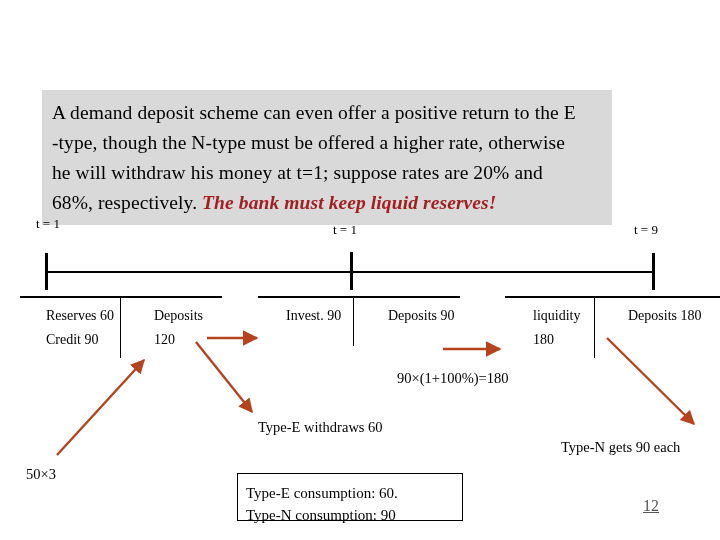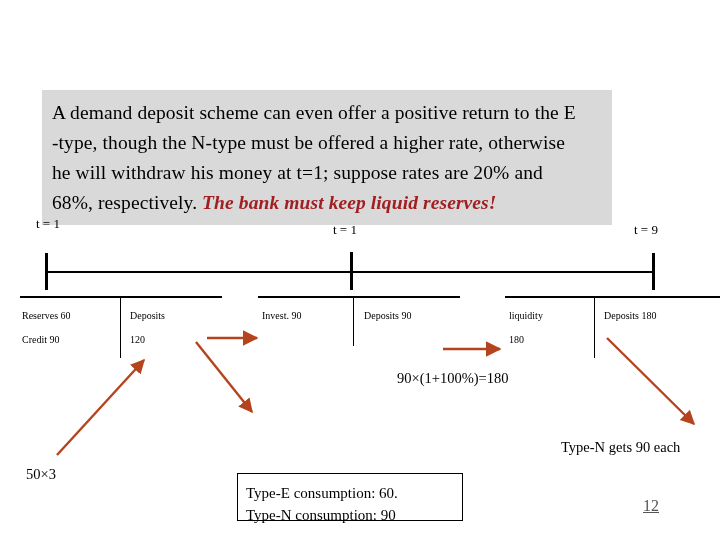--- a/index.html
+++ b/index.html
@@ -74,23 +74,24 @@
     border-top: 2px solid #000;
   }
   .tacct-div {
     position: absolute;
     top: 2px;
     width: 0;
     border-left: 1.6px solid #000;
   }
   .cell {
     position: absolute;
-    font-size: 10px;
+    font-size: 14px;
     line-height: 20px;
     white-space: nowrap;
+    margin-left: 24px;
   }
 
   
   .note {
     position: absolute;
     font-size: 14.5px;
     line-height: 20px;
     white-space: nowrap;
   }
 
@@ -170,20 +171,21 @@
   <div class="tacct" style="left:505px; top:296px; width:215px; height:62px;">
     <div class="tacct-top" style="width:215px;"></div>
     <div class="tacct-div" style="left:89px; height:60px;"></div>
     <div class="cell" style="left:4px;   top:10px;">liquidity</div>
     <div class="cell" style="left:4px;   top:34px;">180</div>
     <div class="cell" style="left:99px;  top:10px;">Deposits 180</div>
   </div>
 
   <div class="note" style="left:397px; top:368px;">90×(1+100%)=180</div>
 
+  <div class="note" style="left:258px; top:417px;">Type-E withdraws 60</div>
 
   <div class="note" style="left:561px; top:437px;">Type-N gets 90 each</div>
 
   <div class="note" style="left:26px; top:464px;">50×3</div>
 
   <div id="consumption-box">
     <div>Type-E consumption: 60.</div>
     <div>Type-N consumption: 90</div>
   </div>
 

